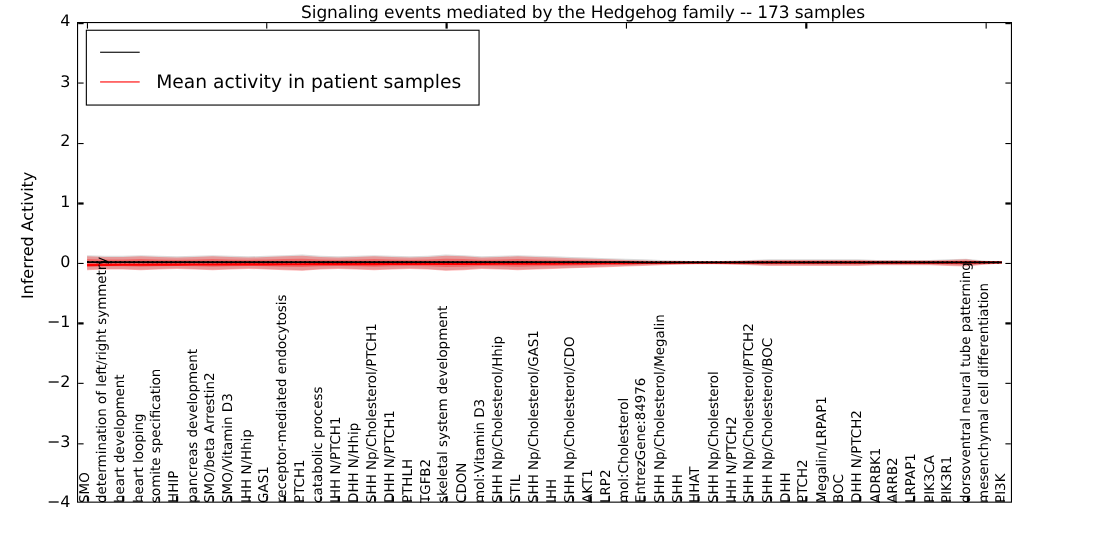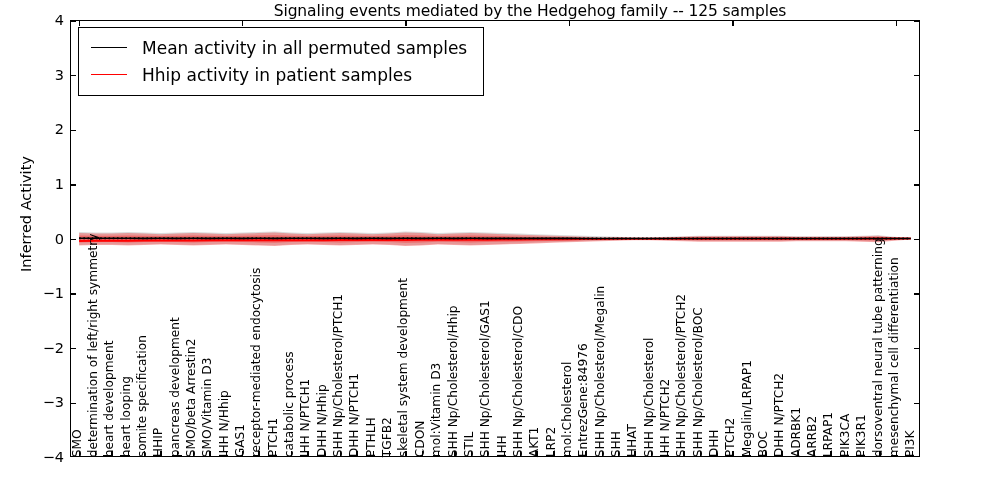--- a/index.html
+++ b/index.html
@@ -156,21 +156,21 @@
     width: 100%;
     height: 100%;
     display: block;
   }
 </style>
 </head>
 <body>
 
 <div id="figure">
 
-  <div id="chart-title">Signaling events mediated by the Hedgehog family -- 125 samples</div>
+  <div id="chart-title">Signaling events mediated by the Hedgehog family -- 173 samples</div>
 
   <div id="ylabel">Inferred Activity</div>
 
   <div id="yticks-host">
       <div class="ytick-label" style="top: 20px; left: 18px; width: 46px;">4</div>
       <div class="ytick-label" style="top: 74.625px; left: 18px; width: 46px;">3</div>
       <div class="ytick-label" style="top: 129.25px; left: 18px; width: 46px;">2</div>
       <div class="ytick-label" style="top: 183.875px; left: 18px; width: 46px;">1</div>
       <div class="ytick-label" style="top: 238.5px; left: 18px; width: 46px;">0</div>
       <div class="ytick-label" style="top: 293.125px; left: 18px; width: 46px;">−1</div>
@@ -316,21 +316,20 @@
       <div class="xtick-label" style="left: 797.188px;">PIK3R1</div>
       <div class="xtick-label" style="left: 813.535px;">dorsoventral neural tube patterning</div>
       <div class="xtick-label" style="left: 829.881px;">mesenchymal cell differentiation</div>
       <div class="xtick-label" style="left: 846.227px;">PI3K</div>
     </div>
 
 
   <div id="legend">
       <div class="legend-row">
         <span class="legend-swatch" style="border-top-color: rgb(0, 0, 0);"></span>
-        <span class="legend-text">Mean activity in all permuted samples</span>
       </div>
       <div class="legend-row">
         <span class="legend-swatch" style="border-top-color: rgb(255, 0, 0);"></span>
-        <span class="legend-text">Hhip activity in patient samples</span>
+        <span class="legend-text">Mean activity in patient samples</span>
       </div>
     </div>
 
 </div>
 
 </body></html>

